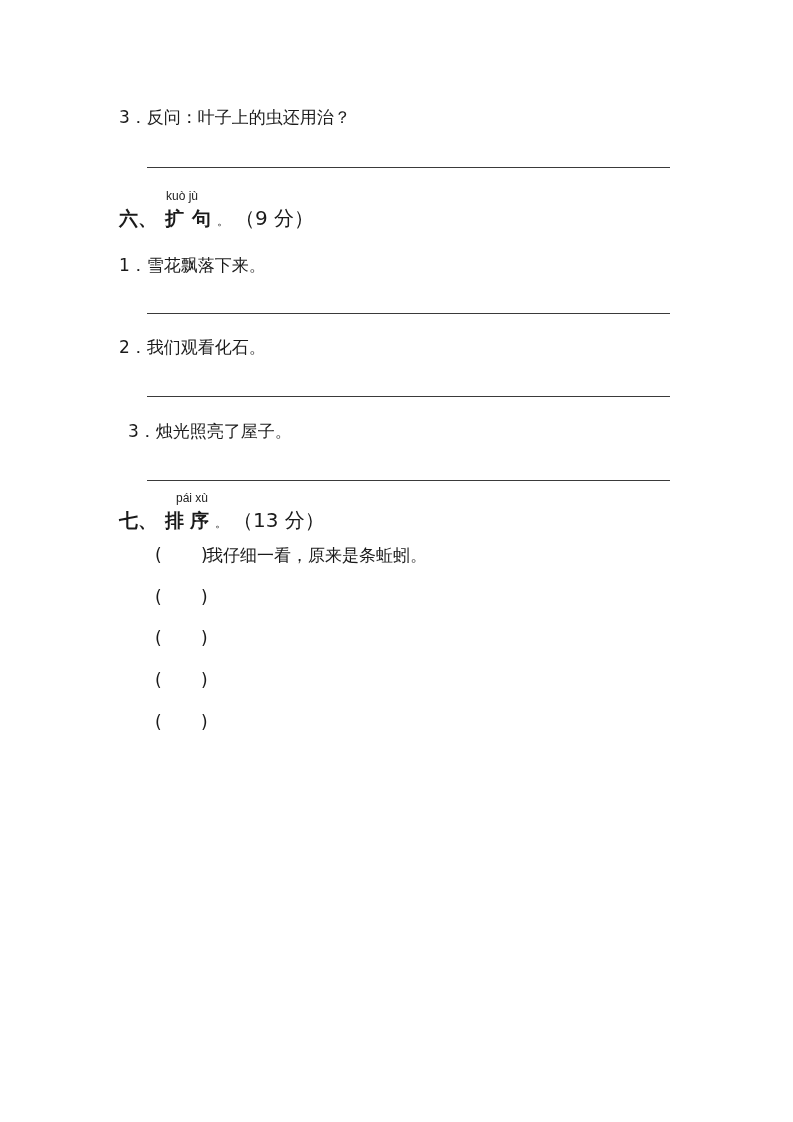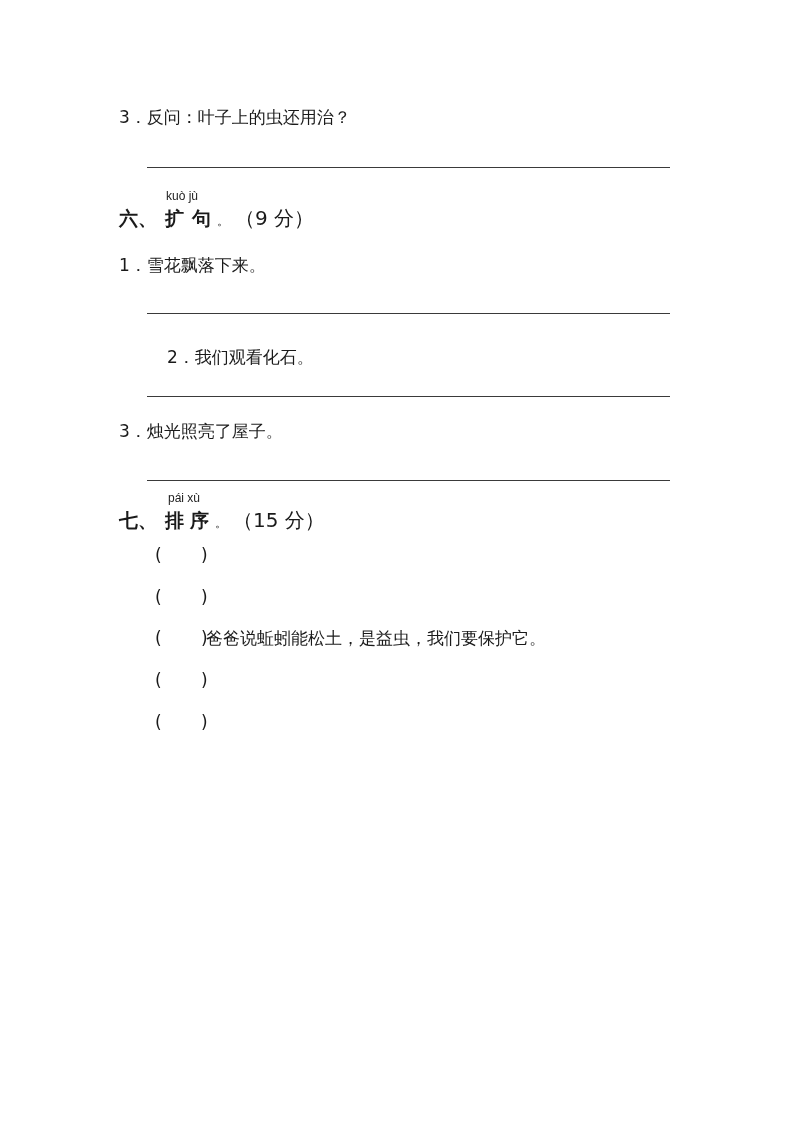--- a/index.html
+++ b/index.html
@@ -29,47 +29,47 @@
 <div class="abs pinyin" style="left:166px; top:188px;">kuò  jù</div>
 <div class="abs heading" style="left:119px; top:207px;">
   <span>六、</span><span class="char" style="margin-left:8px;">扩</span><span class="char" style="margin-left:8px;">句</span><span class="dot">。</span><span class="score">（9 分）</span>
 </div>
 
 <div class="abs q" style="left:119px; top:255px;">
   <span>1．</span><span>雪花飘落下来。</span>
 </div>
 <div class="line" style="top:313px;"></div>
 
-<div class="abs q" style="left:119px; top:347px;margin-left:48px;">
+<div class="abs q" style="left:119px; top:337px;">
   <span>2．</span><span>我们观看化石。</span>
 </div>
 <div class="line" style="top:396px;"></div>
 
-<div class="abs q" style="left:119px; top:421px;">
+<div class="abs q" style="left:128px; top:421px;">
   <span>3．</span><span>烛光照亮了屋子。</span>
 </div>
 <div class="line" style="top:480px;"></div>
 
-<div class="abs pinyin" style="left:168px; top:490px;">pái xù</div>
+<div class="abs pinyin" style="left:176px; top:490px;">pái xù</div>
 <div class="abs heading" style="left:119px; top:509px;">
-  <span>七、</span><span class="char" style="margin-left:8px;">排</span><span class="char" style="margin-left:6px;">序</span><span class="dot">。</span><span class="score">（15 分）</span>
+  <span>七、</span><span class="char" style="margin-left:8px;">排</span><span class="char" style="margin-left:6px;">序</span><span class="dot">。</span><span class="score">（13 分）</span>
 </div>
 
 <div class="abs order-item" style="left:155px; top:545px; width:520px; height:20px;">
   <span class="paren-open">(</span>
   <span class="paren-close">)</span>
+  <span class="order-text">我仔细一看，原来是条蚯蚓。</span>
 </div>
 <div class="abs order-item" style="left:155px; top:587px; width:520px; height:20px;">
   <span class="paren-open">(</span>
   <span class="paren-close">)</span>
 </div>
 <div class="abs order-item" style="left:155px; top:628px; width:520px; height:20px;">
   <span class="paren-open">(</span>
   <span class="paren-close">)</span>
-  <span class="order-text">爸爸说蚯蚓能松土，是益虫，我们要保护它。</span>
 </div>
 <div class="abs order-item" style="left:155px; top:670px; width:520px; height:20px;">
   <span class="paren-open">(</span>
   <span class="paren-close">)</span>
 </div>
 <div class="abs order-item" style="left:155px; top:712px; width:520px; height:20px;">
   <span class="paren-open">(</span>
   <span class="paren-close">)</span>
 </div>
 

